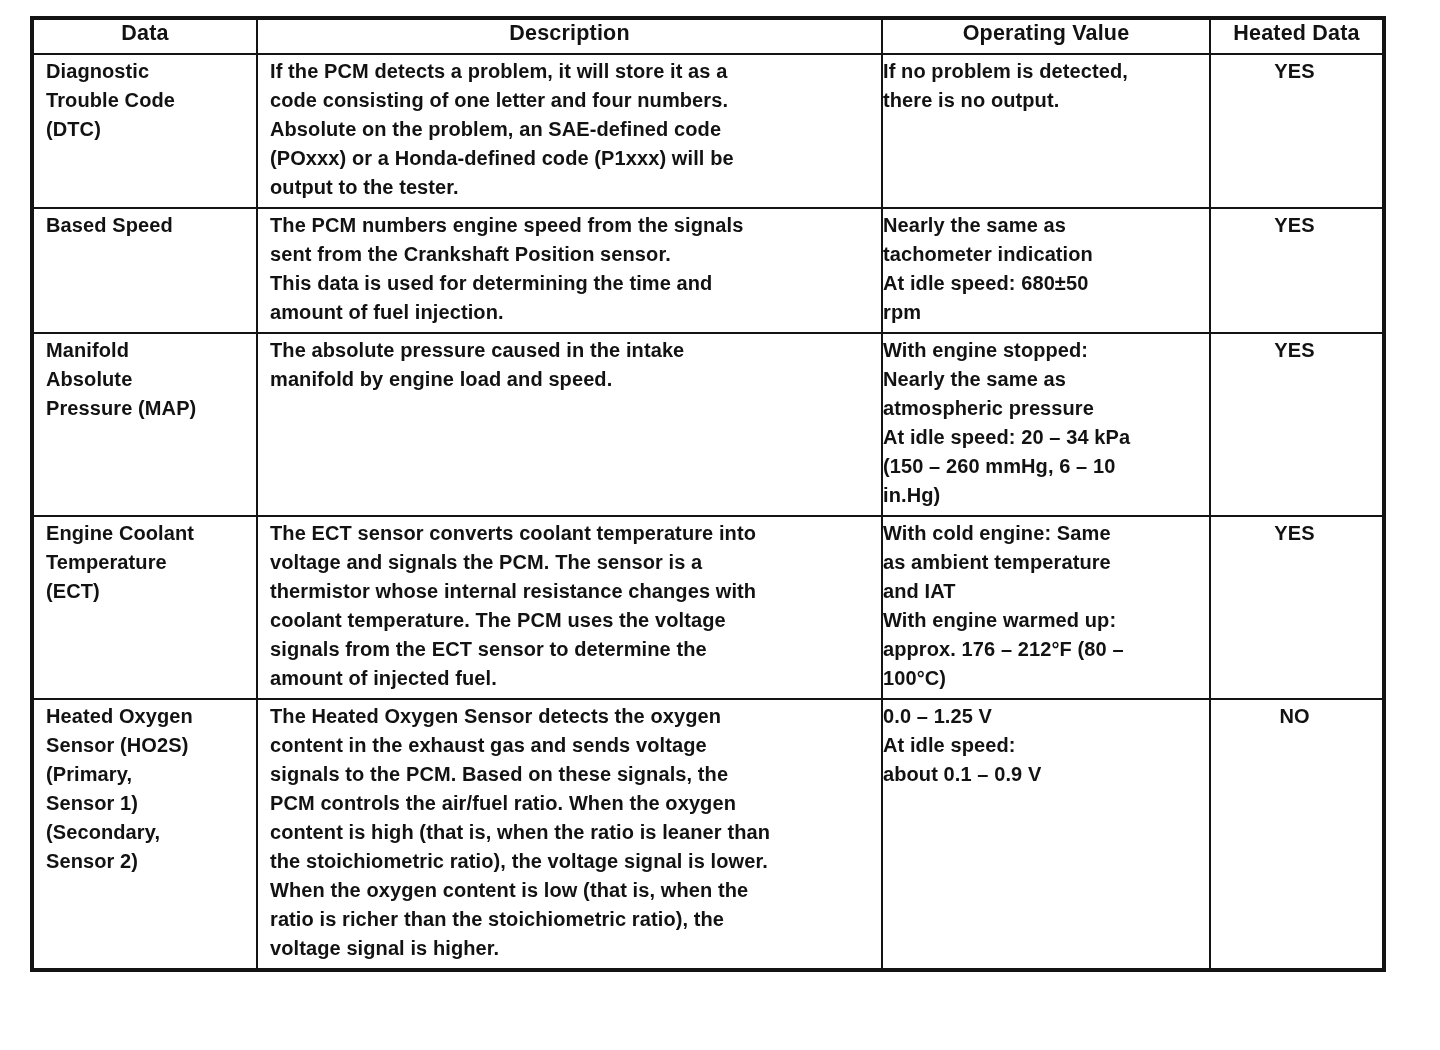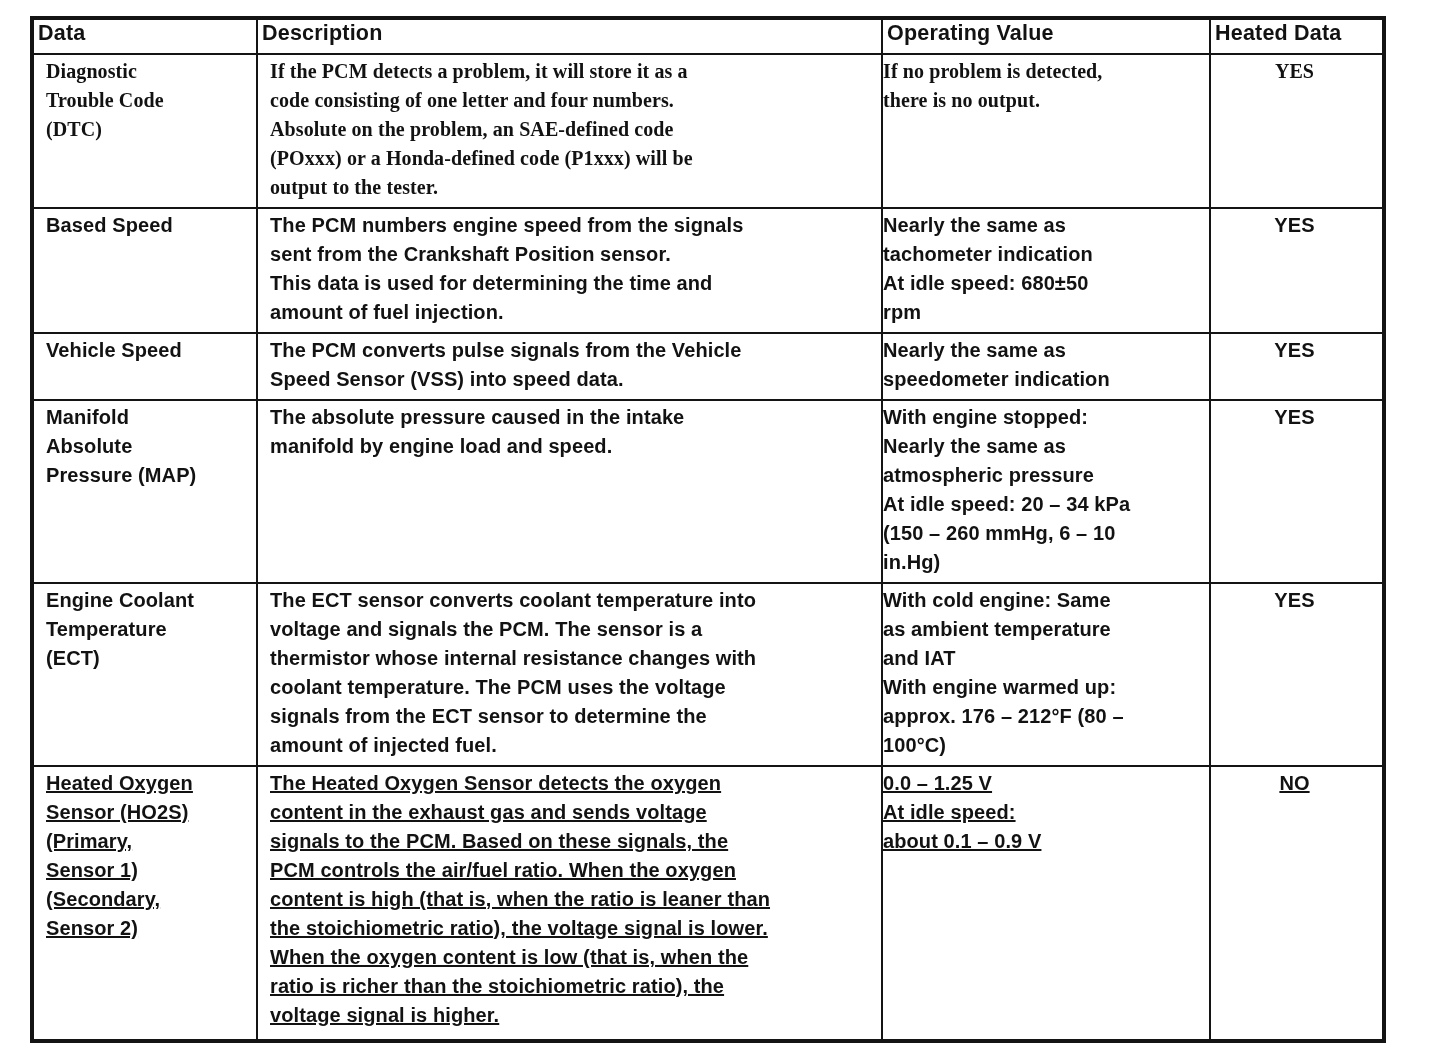--- a/index.html
+++ b/index.html
@@ -30,41 +30,41 @@
   col.c4 { width: 174px; }
 
   th, td {
     border: 2.5px solid #141414;
     vertical-align: top;
     overflow: hidden;
   }
   th {
     font-size: 21.5px;
     font-weight: 700;
-    text-align: left;
+    text-align: center;
     height: 30px;
     padding: 1px 4px 2px 4px;
     letter-spacing: 0.2px;
   }
   td {
     font-size: 20px;
     font-weight: 700;
     line-height: 29px;
     padding: 2px 10px 5px 12px;
     white-space: pre-line;
     letter-spacing: 0.1px;
   }
   td.cell-freeze {
     text-align: center;
     padding: 2px 4px 5px 0;
   }
   td.cell-oper { padding-left: 0; }
 
   
-  tbody tr:nth-child(1) { height: 152px; font-family: Liberation Serif, serif; }
+  tbody tr:nth-child(1) { height: 152px; }
   tbody tr:nth-child(2) { height: 120px; }
   tbody tr:nth-child(3) { height: 62px;  }
   tbody tr:nth-child(4) { height: 176px; }
   tbody tr:nth-child(5) { height: 180px; margin-top: 28px; }
   tbody tr:nth-child(6) { height: 275px; text-decoration: underline; }
 </style>
 </head>
 <body>
 
 <div class="page">
@@ -100,28 +100,20 @@
       <tr>
         <td class="cell-data">Based Speed</td>
         <td class="cell-desc">The PCM numbers engine speed from the signals
 sent from the Crankshaft Position sensor.
 This data is used for determining the time and
 amount of fuel injection.</td>
         <td class="cell-oper">Nearly the same as
 tachometer indication
 At idle speed: 680±50
 rpm</td>
-        <td class="cell-freeze">YES</td>
-      </tr>
-      <tr>
-        <td class="cell-data">Vehicle Speed</td>
-        <td class="cell-desc">The PCM converts pulse signals from the Vehicle
-Speed Sensor (VSS) into speed data.</td>
-        <td class="cell-oper">Nearly the same as
-speedometer indication</td>
         <td class="cell-freeze">YES</td>
       </tr>
       <tr>
         <td class="cell-data">Manifold
 Absolute
 Pressure (MAP)</td>
         <td class="cell-desc">The absolute pressure caused in the intake
 manifold by engine load and speed.</td>
         <td class="cell-oper">With engine stopped:
 Nearly the same as

